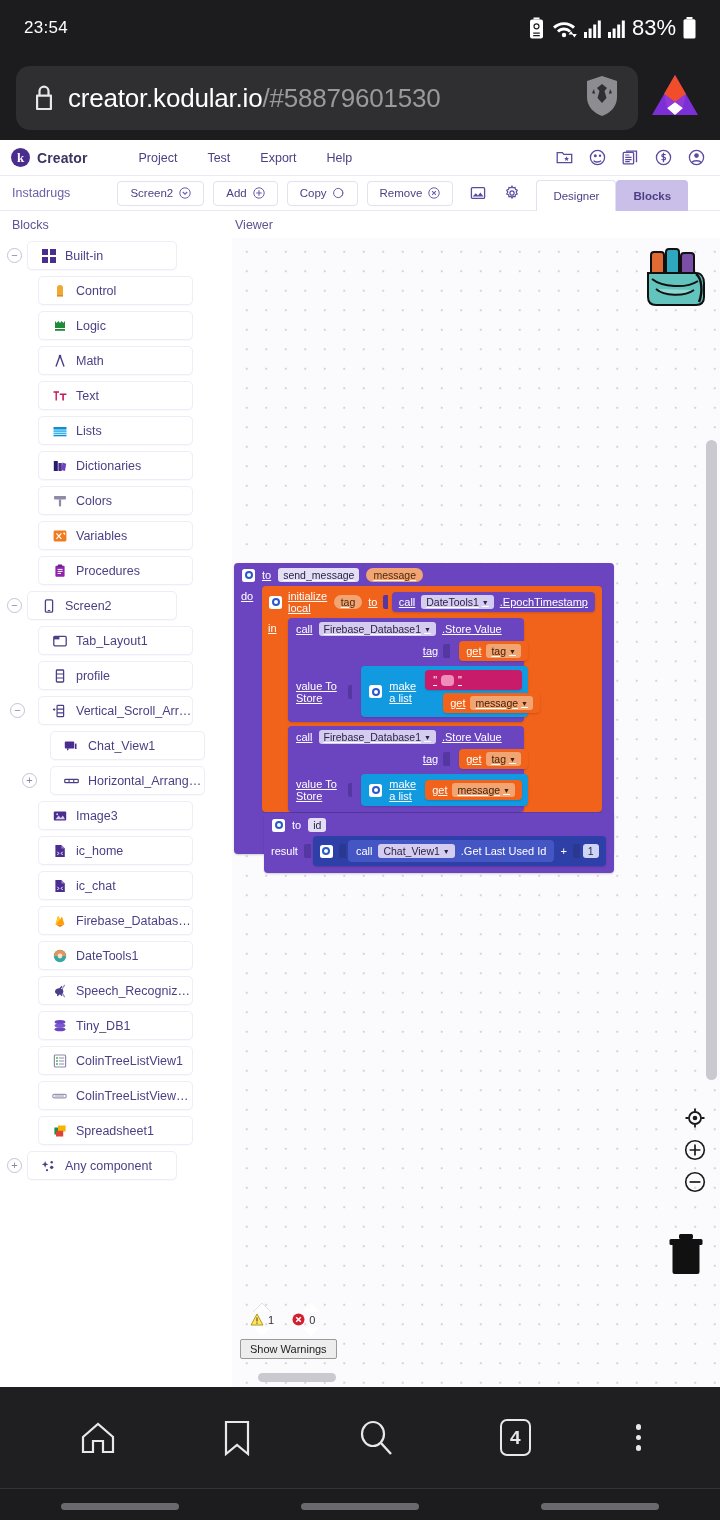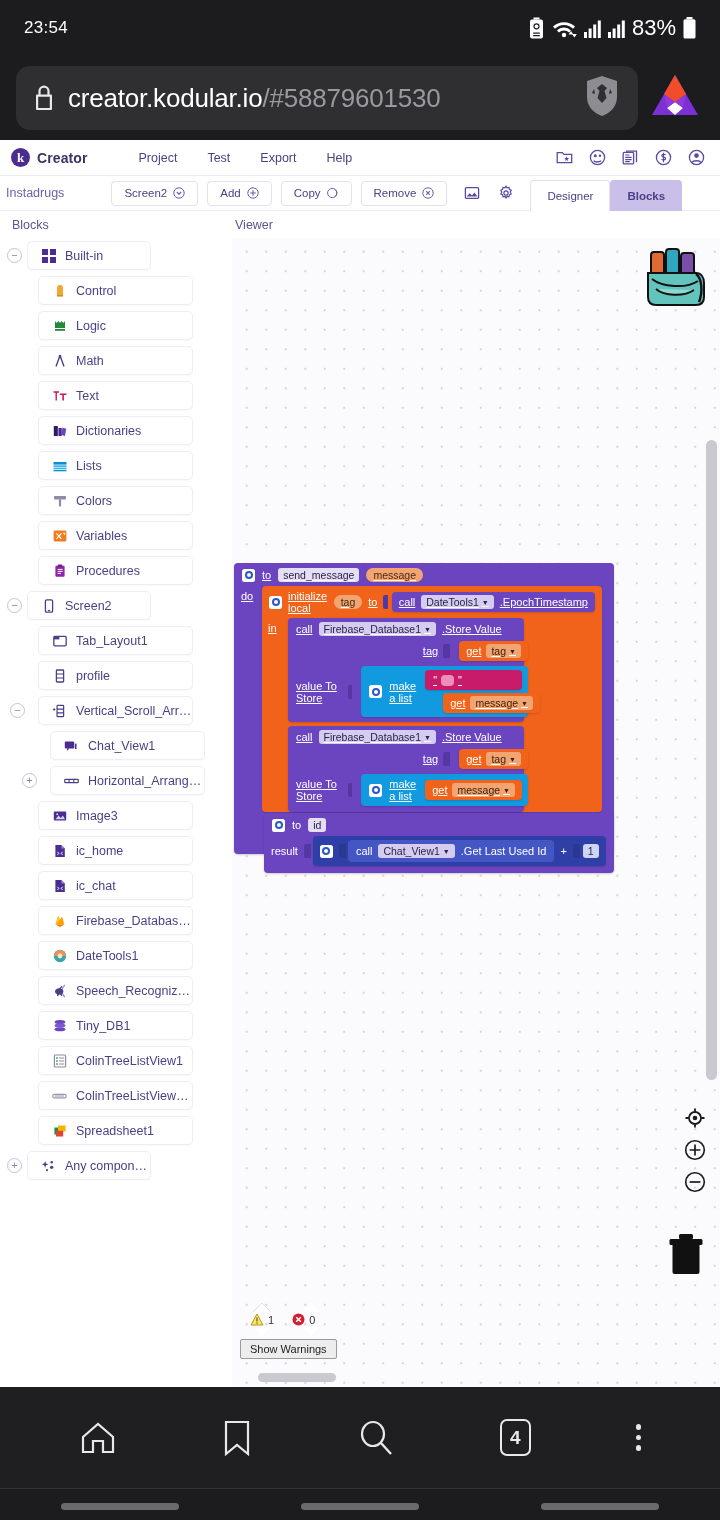--- a/index.html
+++ b/index.html
@@ -46,21 +46,21 @@
     color: #fff; font-size: 13px; font-weight: bold; font-family: "Liberation Serif", serif;
   }
   .k-brand { font-size: 14px; color: #3c3362; font-weight: 600; letter-spacing: .1px; }
   .k-menu { display: flex; gap: 0; margin-left: 36px; }
   .k-menu-item { font-size: 12.5px; color: #4b3f85; padding: 0 15px; cursor: pointer; }
   .k-topicons { margin-left: auto; display: flex; align-items: center; gap: 16px; padding-right: 4px; }
   .k-topicons svg { display: block; }
 
   .k-subbar {
     height: 35px; background: #fff; border-bottom: 1px solid #eceaf4;
-    display: flex; align-items: center; padding-left: 6px;
+    display: flex; align-items: center; padding-left: 12px;
   }
   .k-project { font-size: 12.5px; color: #6b5fa8; }
   .k-btn-group { display: flex; gap: 9px; margin-left: 47px; }
   .k-btn {
     height: 25px; border: 1px solid #e3e0ef; border-radius: 4px; background: #fff;
     display: flex; align-items: center; gap: 6px; padding: 0 12px;
     font-size: 11.5px; color: #4b3f85; cursor: pointer; white-space: nowrap;
   }
   .k-icon-btns { display: flex; gap: 18px; margin-left: 17px; align-items: center; }
   .k-tabs { display: flex; margin-left: 16px; height: 35px; }
@@ -84,21 +84,21 @@
     position: absolute; left: 7px; width: 15px; height: 15px; border-radius: 50%;
     border: 1px solid #c6c1d8; color: #8a84a4; font-size: 11px; line-height: 13px;
     text-align: center; background: #fff; cursor: pointer;
   }
   .tree-card {
     height: 29px; border: 1px solid #eeecf6; border-radius: 5px; background: #fff;
     display: flex; align-items: center; gap: 9px; padding-left: 13px;
     font-size: 12.5px; color: #4b3f85; cursor: pointer; overflow: hidden;
     box-shadow: 0 1px 1px rgba(80,60,160,.035);
   }
-  .d0 { margin-left: 27px; width: 124px; }
+  .d0 { margin-left: 27px; width: 150px; }
   .d1 { margin-left: 38px; width: 155px; }
   .d2 { margin-left: 50px; width: 155px; }
   .tree-ico { width: 15px; height: 15px; flex: 0 0 auto; display: flex; align-items: center; justify-content: center; }
   .tree-ico svg { display: block; }
   .tree-lbl { white-space: nowrap; overflow: hidden; text-overflow: ellipsis; }
 
   
   .k-canvas {
     flex: 1; position: relative; overflow: hidden;
     background-color: #fbfbfd;
@@ -423,40 +423,40 @@
               </svg>
             </span>
           <span class="tree-lbl">Text</span>
         </div>
       </div>
 
       <div class="tree-row">
         <div class="tree-card d1">
           <span class="tree-ico">
               <svg width="14" height="14" viewBox="0 0 14 14">
-                <rect x="0.8" y="2" width="4" height="10" fill="#2a1a6b"></rect>
-                <rect x="5.4" y="4" width="3.4" height="8" fill="#4b2d8f"></rect>
-                <path d="M9.4 3.5l3.8 1.2-1.2 7.3-3.4-1z" fill="#6b45c0"></path>
-              </svg>
-            </span>
-          <span class="tree-lbl">Dictionaries</span>
-        </div>
-      </div>
-
-      <div class="tree-row">
-        <div class="tree-card d1">
-          <span class="tree-ico">
-              <svg width="14" height="14" viewBox="0 0 14 14">
                 <rect x="0.5" y="3" width="13" height="2.6" fill="#0d8fd4"></rect>
                 <rect x="0.5" y="6.3" width="13" height="1.6" fill="#35b3ea"></rect>
                 <rect x="0.5" y="8.6" width="13" height="1.6" fill="#35b3ea"></rect>
                 <rect x="0.5" y="10.9" width="13" height="1.4" fill="#0d8fd4"></rect>
               </svg>
             </span>
           <span class="tree-lbl">Lists</span>
+        </div>
+      </div>
+
+      <div class="tree-row">
+        <div class="tree-card d1">
+          <span class="tree-ico">
+              <svg width="14" height="14" viewBox="0 0 14 14">
+                <rect x="0.8" y="2" width="4" height="10" fill="#2a1a6b"></rect>
+                <rect x="5.4" y="4" width="3.4" height="8" fill="#4b2d8f"></rect>
+                <path d="M9.4 3.5l3.8 1.2-1.2 7.3-3.4-1z" fill="#6b45c0"></path>
+              </svg>
+            </span>
+          <span class="tree-lbl">Dictionaries</span>
         </div>
       </div>
 
       <div class="tree-row">
         <div class="tree-card d1">
           <span class="tree-ico">
               <svg width="14" height="14" viewBox="0 0 14 14">
                 <rect x="1" y="2" width="12" height="3.4" rx="0.8" fill="#8e8ba8"></rect>
                 <rect x="5.9" y="5.4" width="2.2" height="7" fill="#8e8ba8"></rect>
               </svg>

